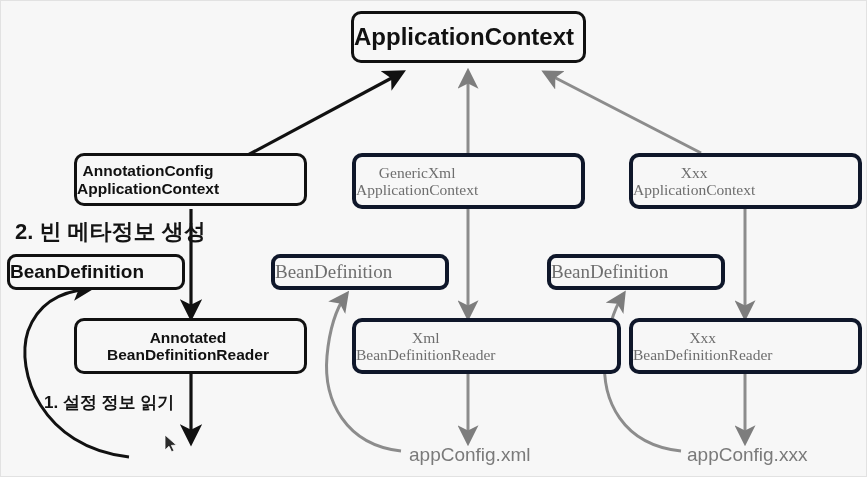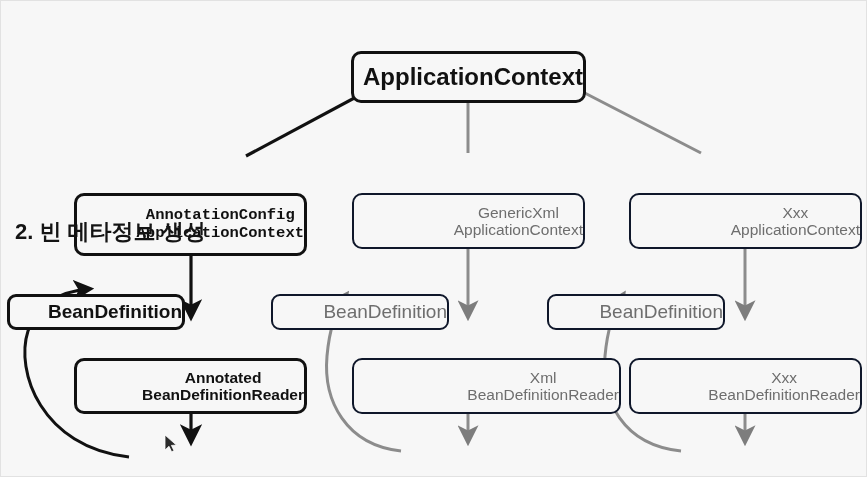--- a/index.html
+++ b/index.html
@@ -22,38 +22,38 @@
     left: 0; top: 0;
     width: 867px;
     height: 477px;
     pointer-events: none;
   }
   .node {
     position: absolute;
     box-sizing: border-box;
     display: flex;
     align-items: center;
-    justify-content: flex-end;
+    justify-content: flex-start;
     text-align: center;
     border-radius: 10px;
     background: #f7f7f7;
     line-height: 1.12;
     white-space: pre-line;
     z-index: 2;
-    margin-top: 40px;
   }
   .node.black {
     border: 3px solid #111111;
     color: #111111;
     font-weight: bold;
   }
   .node.gray {
-    border: 2px solid #0f172a;
+    border: 4px solid #0f172a;
     color: #6e6e6e;
     font-weight: normal;
+    font-family: Liberation Serif, serif;
   }
   .node.small-pill {
     border-radius: 9px;
   }
   .label {
     position: absolute;
     z-index: 3;
     white-space: nowrap;
   }
   .label.black {
@@ -112,21 +112,21 @@
 
     <path d="M 744 373 L 744 440" fill="none" stroke="#8c8c8c" stroke-width="3" marker-end="url(#arrow-gray)"></path>
 
     <path d="M 680 450 C 622 444 600 400 604 355 C 607 322 615 305 622 294" fill="none" stroke="#8c8c8c" stroke-width="3" marker-end="url(#arrow-gray)"></path>
   </svg>
 
   <div class="node black" style="left:350px; top:10px; width:235px; height:52px; font-size:24px;">
     <span>ApplicationContext</span>
   </div>
 
-  <div class="node black" style="left:73px; top:152px; width:233px; height:63px; font-size:15.5px;font-family:Liberation Mono, monospace;">
+  <div class="node black" style="left:73px; top:152px; width:233px; height:53px; font-size:15.5px;">
     <span>AnnotationConfig
 ApplicationContext</span>
   </div>
 
   <div class="node gray" style="left:351px; top:152px; width:233px; height:56px; font-size:15.5px;">
     <span>GenericXml
 ApplicationContext</span>
   </div>
 
   <div class="node gray" style="left:628px; top:152px; width:233px; height:56px; font-size:15.5px;">
@@ -139,38 +139,41 @@
   </div>
 
   <div class="node gray small-pill" style="left:270px; top:253px; width:178px; height:36px; font-size:19px;">
     <span>BeanDefinition</span>
   </div>
 
   <div class="node gray small-pill" style="left:546px; top:253px; width:178px; height:36px; font-size:19px;">
     <span>BeanDefinition</span>
   </div>
 
-  <div class="node black" style="left:73px; top:317px; width:233px; height:56px; font-size:15.5px;">
+  <div class="node black" style="left:73px; top:317px; width:233px; height:56px; font-size:15.5px;padding-left:30px;">
     <span>Annotated
 BeanDefinitionReader</span>
   </div>
 
   <div class="node gray" style="left:351px; top:317px; width:269px; height:56px; font-size:15.5px;">
     <span>Xml
 BeanDefinitionReader</span>
   </div>
 
   <div class="node gray" style="left:628px; top:317px; width:233px; height:56px; font-size:15.5px;">
     <span>Xxx
 BeanDefinitionReader</span>
   </div>
 
   <div class="label black" style="left:14px; top:216px; font-size:22px;">2. 빈 메타정보 생성</div>
 
+  <div class="label black" style="left:43px; top:390px; font-size:17px;">1. 설정 정보 읽기</div>
 
 
+  <div class="label gray" style="left:408px; top:443px; font-size:19px;">appConfig.xml</div>
 
+  <div class="label gray" style="left:686px; top:443px; font-size:19px;">appConfig.xxx</div>
 
   <svg class="cursor" viewBox="0 0 14 20" xmlns="http://www.w3.org/2000/svg" style="left:163px; top:433px;">
     <path d="M 1 1 L 1 16 L 5 12.3 L 7.6 17.8 L 10 16.7 L 7.4 11.4 L 12.4 11.1 Z" fill="#2b2b2b" stroke="#ffffff" stroke-width="0.8"></path>
   </svg>
 
 </div>
 
 </body></html>

